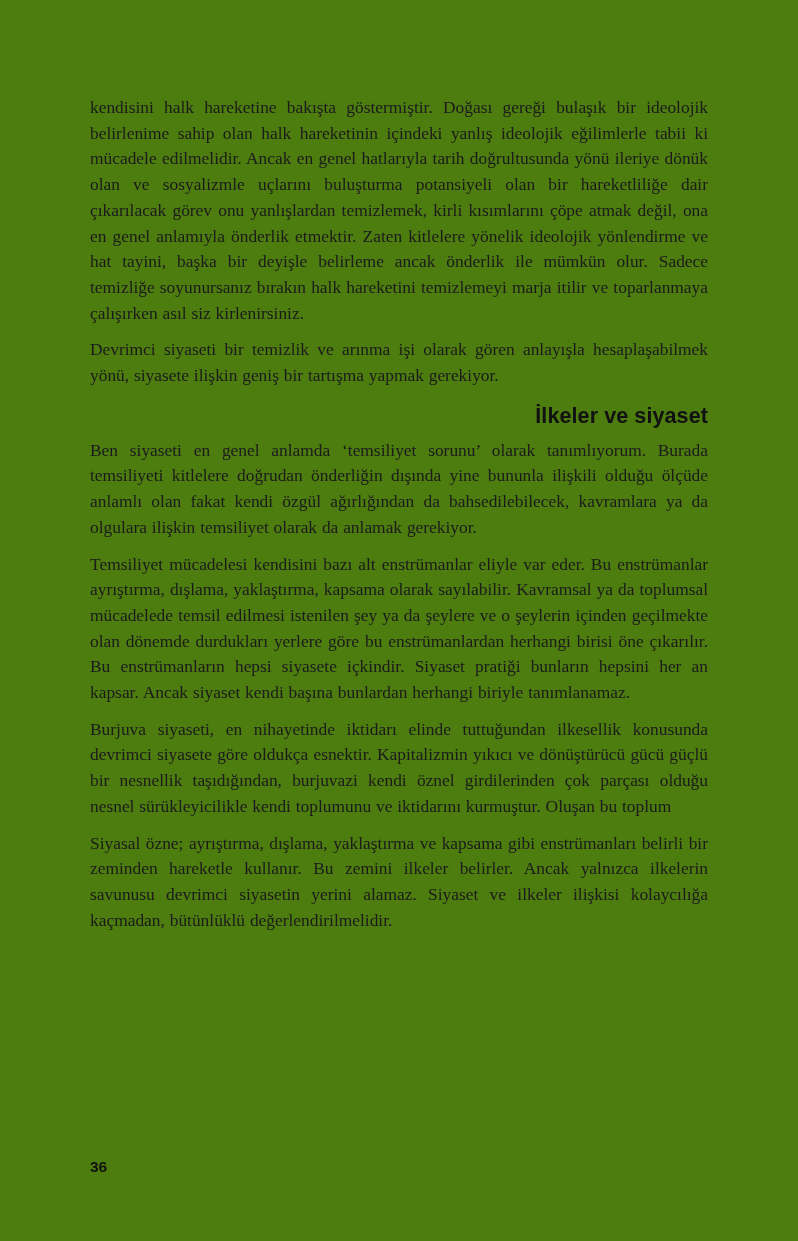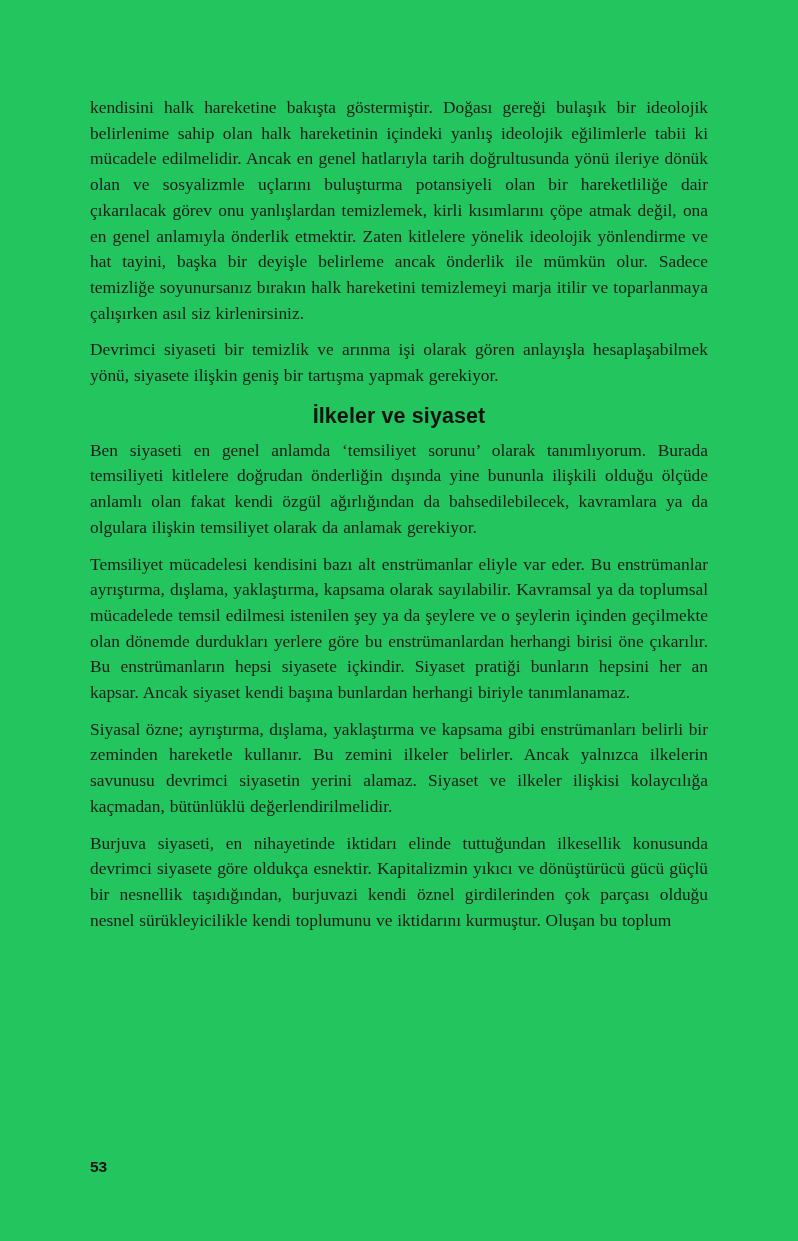--- a/index.html
+++ b/index.html
@@ -8,21 +8,21 @@
     width: 798px;
     height: 1241px;
     position: relative;
     font-family: "Liberation Serif", serif;
     color: #1a1a1a;
     overflow: hidden;
   }
   .page {
     position: absolute;
     inset: 0;
-    background: #22c55e;
+    background: #4d7c0f;
   }
   .text-block {
     position: absolute;
     left: 90px;
     top: 95px;
     width: 618px;
   }
   .text-block p {
     font-size: 17.4px;
     line-height: 25.7px;
@@ -34,21 +34,21 @@
     color: #1b1b1b;
   }
   .text-block h2 {
     font-family: "Liberation Sans", sans-serif;
     font-weight: 700;
     font-size: 21.5px;
     line-height: 26px;
     letter-spacing: 0.1px;
     color: #111111;
     margin: 14px 0 9px 0;
-    text-align: center;
+    text-align: right;
   }
   .page-number {
     position: absolute;
     left: 90px;
     top: 1158px;
     font-family: "Liberation Sans", sans-serif;
     font-weight: 700;
     font-size: 15.5px;
     color: #111111;
   }
@@ -56,17 +56,17 @@
 </head>
 <body>
 
 <div class="page">
   <div class="text-block">
     <p>kendisini halk hareketine bakışta göstermiştir. Doğası gereği bulaşık bir ideolojik belirlenime sahip olan halk hareketinin içindeki yanlış ideolojik eğilimlerle tabii ki mücadele edilmelidir. Ancak en genel hatlarıyla tarih doğrultusunda yönü ileriye dönük olan ve sosyalizmle uçlarını buluşturma potansiyeli olan bir hareketliliğe dair çıkarılacak görev onu yanlışlardan temizlemek, kirli kısımlarını çöpe atmak değil, ona en genel anlamıyla önderlik etmektir. Zaten kitlelere yönelik ideolojik yönlendirme ve hat tayini, başka bir deyişle belirleme ancak önderlik ile mümkün olur. Sadece temizliğe soyunursanız bırakın halk hareketini temizlemeyi marja itilir ve toparlanmaya çalışırken asıl siz kirlenirsiniz.</p>
     <p>Devrimci siyaseti bir temizlik ve arınma işi olarak gören anlayışla hesaplaşabilmek yönü, siyasete ilişkin geniş bir tartışma yapmak gerekiyor.</p>
     <h2>İlkeler ve siyaset</h2>
     <p>Ben siyaseti en genel anlamda ‘temsiliyet sorunu’ olarak tanımlıyorum. Burada temsiliyeti kitlelere doğrudan önderliğin dışında yine bununla ilişkili olduğu ölçüde anlamlı olan fakat kendi özgül ağırlığından da bahsedilebilecek, kavramlara ya da olgulara ilişkin temsiliyet olarak da anlamak gerekiyor.</p>
     <p>Temsiliyet mücadelesi kendisini bazı alt enstrümanlar eliyle var eder. Bu enstrümanlar ayrıştırma, dışlama, yaklaştırma, kapsama olarak sayılabilir. Kavramsal ya da toplumsal mücadelede temsil edilmesi istenilen şey ya da şeylere ve o şeylerin içinden geçilmekte olan dönemde durdukları yerlere göre bu enstrümanlardan herhangi birisi öne çıkarılır. Bu enstrümanların hepsi siyasete içkindir. Siyaset pratiği bunların hepsini her an kapsar. Ancak siyaset kendi başına bunlardan herhangi biriyle tanımlanamaz.</p>
+    <p>Burjuva siyaseti, en nihayetinde iktidarı elinde tuttuğundan ilkesellik konusunda devrimci siyasete göre oldukça esnektir. Kapitalizmin yıkıcı ve dönüştürücü gücü güçlü bir nesnellik taşıdığından, burjuvazi kendi öznel girdilerinden çok parçası olduğu nesnel sürükleyicilikle kendi toplumunu ve iktidarını kurmuştur. Oluşan bu toplum</p>
     <p>Siyasal özne; ayrıştırma, dışlama, yaklaştırma ve kapsama gibi enstrümanları belirli bir zeminden hareketle kullanır. Bu zemini ilkeler belirler. Ancak yalnızca ilkelerin savunusu devrimci siyasetin yerini alamaz. Siyaset ve ilkeler ilişkisi kolaycılığa kaçmadan, bütünlüklü değerlendirilmelidir.</p>
-    <p>Burjuva siyaseti, en nihayetinde iktidarı elinde tuttuğundan ilkesellik konusunda devrimci siyasete göre oldukça esnektir. Kapitalizmin yıkıcı ve dönüştürücü gücü güçlü bir nesnellik taşıdığından, burjuvazi kendi öznel girdilerinden çok parçası olduğu nesnel sürükleyicilikle kendi toplumunu ve iktidarını kurmuştur. Oluşan bu toplum</p>
   </div>
-  <div class="page-number">53</div>
+  <div class="page-number">36</div>
 </div>
 
 </body></html>

